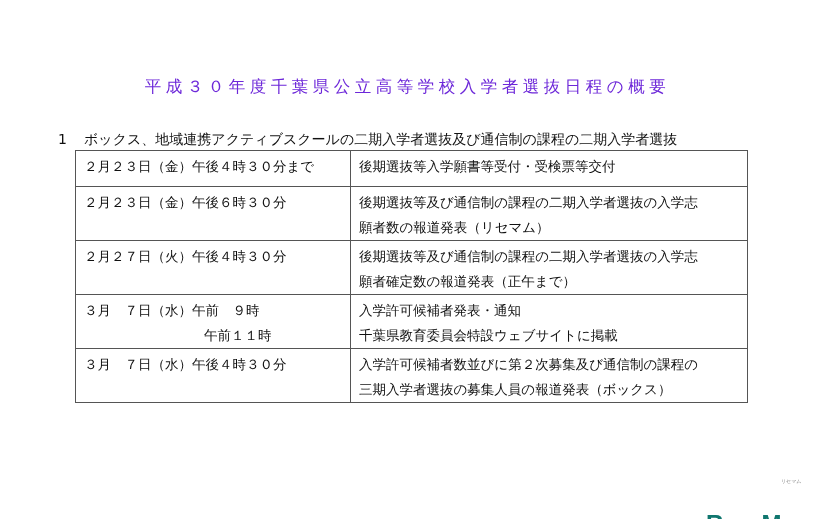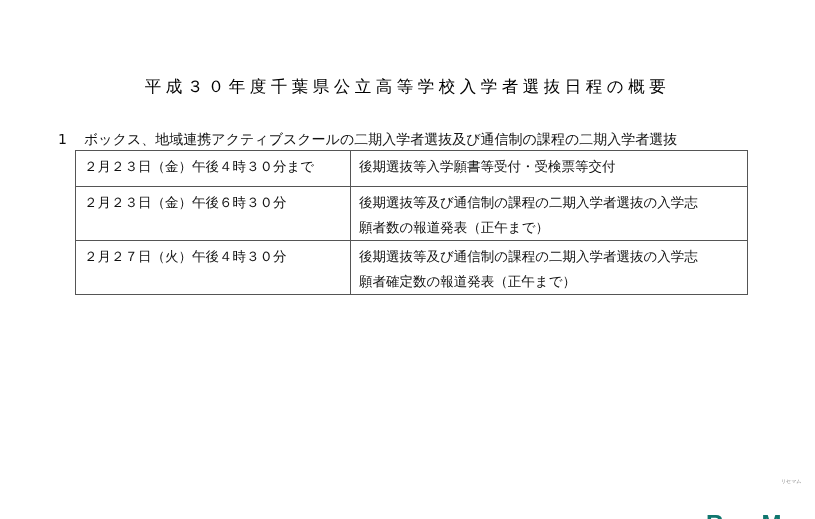--- a/index.html
+++ b/index.html
@@ -2,21 +2,21 @@
 <html><head>
 <meta charset="utf-8">
 <style>
   html, body { margin:0; padding:0; }
   body {
     width:815px; height:519px; background:#ffffff; position:relative; overflow:hidden;
     font-family: "DejaVu Sans", "Liberation Sans", sans-serif; color:#111;
   }
   .title {
     position:absolute; left:0; top:76px; width:815px; text-align:center;
-    font-size:16.5px; letter-spacing:4.5px; color:#000000;
+    font-size:16.5px; letter-spacing:4.5px; color:#6d28d9;
   }
   .section {
     position:absolute; left:58px; top:131px; font-size:14px; color:#111; white-space:nowrap;
   }
   .section .num { display:inline-block; width:26px; }
   table.sched {
     position:absolute; left:75px; top:150px; width:673px;
     border-collapse:collapse; font-size:13.5px;
   }
   table.sched td {
@@ -52,29 +52,48 @@
       <td>
           <span class="line">後期選抜等入学願書等受付・受検票等交付</span>
         </td>
     </tr>
     <tr style="height:50px">
       <td class="date">
           <span class="line">２月２３日（金）午後６時３０分</span>
         </td>
       <td>
           <span class="line">後期選抜等及び通信制の課程の二期入学者選抜の入学志</span>
-          <span class="line">願者数の報道発表（正午まで）</span>
+          <span class="line">願者数の報道発表（リセマム）</span>
         </td>
     </tr>
     <tr style="height:49px">
       <td class="date">
           <span class="line">２月２７日（火）午後４時３０分</span>
         </td>
       <td>
           <span class="line">後期選抜等及び通信制の課程の二期入学者選抜の入学志</span>
           <span class="line">願者確定数の報道発表（正午まで）</span>
         </td>
     </tr>
+    <tr style="height:49px">
+      <td class="date">
+          <span class="line">３月　７日（水）午前　９時</span>
+          <span class="line indent">午前１１時</span>
+        </td>
+      <td>
+          <span class="line">入学許可候補者発表・通知</span>
+          <span class="line">千葉県教育委員会特設ウェブサイトに掲載</span>
+        </td>
+    </tr>
+    <tr style="height:49px">
+      <td class="date">
+          <span class="line">３月　７日（水）午後４時３０分</span>
+        </td>
+      <td>
+          <span class="line">入学許可候補者数並びに第２次募集及び通信制の課程の</span>
+          <span class="line">三期入学者選抜の募集人員の報道発表（ボックス）</span>
+        </td>
+    </tr>
   </tbody>
 </table>
 
 <div class="watermark-small">リセマム</div>
 <div class="watermark">ReseMom</div>
 
 </body></html>

